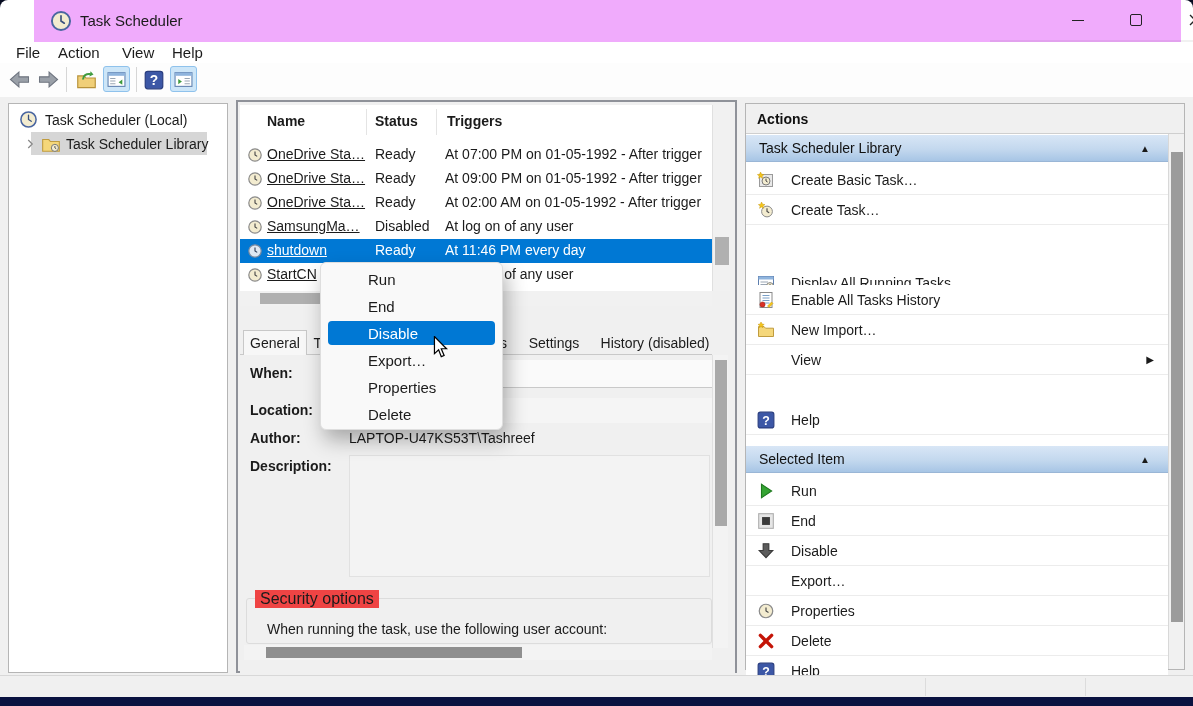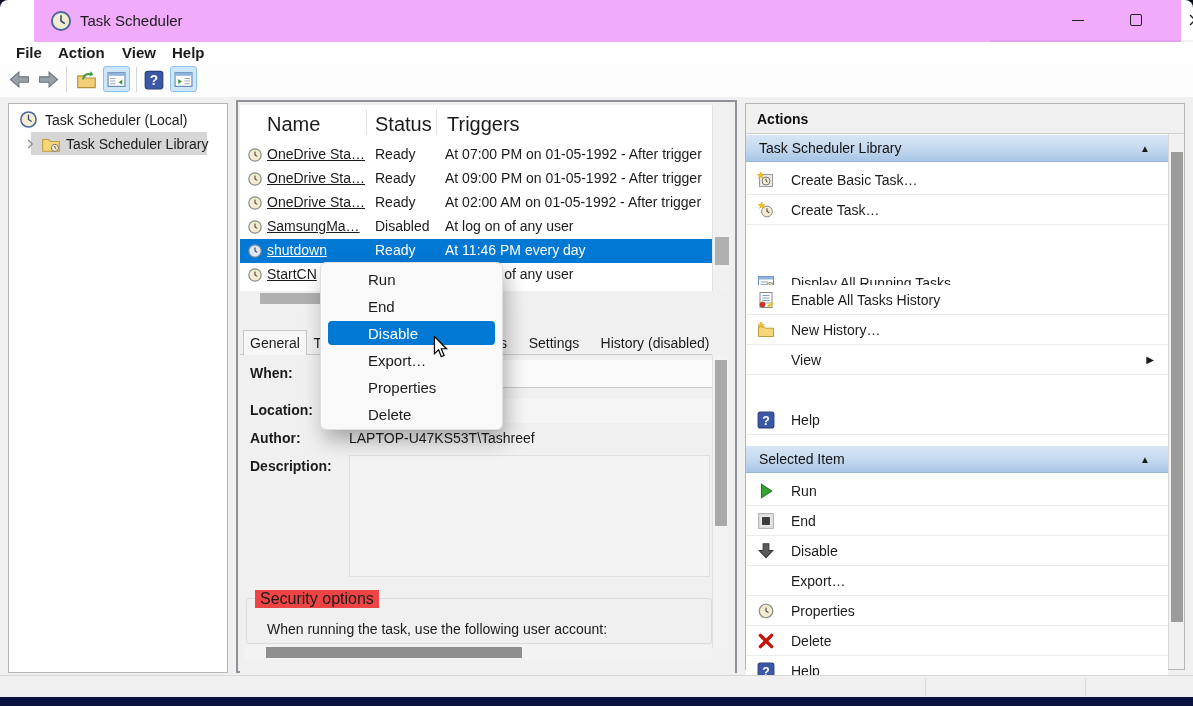--- a/index.html
+++ b/index.html
@@ -9,37 +9,37 @@
   #win { position:absolute; inset:0; background:#fff; border-radius:8px 8px 0 0; overflow:hidden; }
   
   #titlebar { left:0; top:0; width:1147px; height:42px; background:#f0abfc;margin-left:34px; }
   #title-text { left:46px; top:12px; font-size:15px; color:#1b1b1b; }
   .ctl { top:0; width:46px; height:40px; display:flex; align-items:center; justify-content:center; }
   #btn-min { left:1021px; } #btn-max { left:1079px; } #btn-close { left:1138px; }
   #min-glyph { width:12px; height:0; border-top:1.4px solid #222; }
   #max-glyph { width:12px; height:12px; border:1.4px solid #222; border-radius:2px; }
   #tb-shadow { left:990px; top:40px; width:203px; height:17px; background:rgba(0,0,0,0.055); }
   
-  #menubar { left:0; top:42px; width:1193px; height:21px; background:#fff;font-weight:bold; }
+  #menubar { left:0; top:42px; width:1193px; height:21px; background:#fff; }
   .menu-item { position:absolute; top:2px; font-size:15px; color:#1b1b1b; }
   
   #toolbar { left:0; top:63px; width:1193px; height:34px; background:#fdfdfd; }
   .tool-sep { position:absolute; top:4px; width:1px; height:25px; background:#d6d6d6; }
   .tbtn { position:absolute; display:flex; align-items:center; justify-content:center; }
   .tbtn.active { background:#cde6f8; border:1px solid #8fc2ec; border-radius:3px; }
   
   #content { left:0; top:97px; width:1193px; height:578px; background:#f0f0f0; }
   
   #tree { left:8px; top:6px; width:220px; height:570px; background:#fff; border:1px solid #b5b5b5; }
   .tree-row { position:absolute; height:23px; display:flex; align-items:center; font-size:14px; color:#1b1b1b; }
   #tree-sel { left:22px; top:28px; width:176px; height:23px; background:#d6d6d6; }
   
   #middle { left:236px; top:3px; width:501px; height:573px; border:2px solid #8f9299; background:#f0f0f0; }
   #list { left:2px; top:3px; width:472px; height:186px; background:#fff; overflow:hidden; }
-  .lhdr { position:absolute; top:8px; font-size:20px; color:#1b1b1b; }
+  .lhdr { position:absolute; top:8px; font-size:14px; color:#1b1b1b;font-weight:bold; }
   .hdr-div { position:absolute; top:4px; width:1px; height:26px; background:#e4e4e4; }
   .lrow { position:absolute; left:0; width:472px; height:24px; font-size:14px; color:#1b1b1b; }
   .lrow .c-icon { position:absolute; left:7px; top:4px; }
   .lrow .c-name { position:absolute; left:27px; top:3px; white-space:nowrap;text-decoration:underline; }
   .lrow .c-status { position:absolute; left:135px; top:3px; white-space:nowrap; }
   .lrow .c-trig { position:absolute; left:205px; top:3px; white-space:nowrap; }
   .lrow.selected { background:#0078d4; color:#fff; }
   #list-vsb { left:474px; top:3px; width:18px; height:186px; background:#f1f1f1; border-left:1px solid #e0e0e0; }
   #list-vsb-thumb { left:2px; top:132px; width:14px; height:28px; background:#b0b0b0; }
   #list-hsb { left:2px; top:189px; width:472px; height:15px; background:#f1f1f1; }
@@ -339,21 +339,21 @@
           <circle cx="5.5" cy="13.5" r="2.6" fill="#d93025" stroke="#9a1d14" stroke-width="0.5"></circle>
           <path d="M12 16.5 L16 12.5 L14.5 11 L10.5 15 Z" fill="#f5c518" stroke="#c89a10" stroke-width="0.5"></path>
         </svg>
         <span class="act-label">Enable All Tasks History</span>
       </div>
       <div class="act-item" style="top:211px">
         <svg class="act-icon" width="18" height="18" viewBox="0 0 18 18">
           <path d="M1.5 5.5 H7 L8.5 7.2 H16.5 V15.5 H1.5 Z" fill="#f5d77a" stroke="#c09c3f"></path>
           <path d="M4 1 L5 3 L7.2 3.4 L5.4 4.7 L6 6.8 L4 5.6 L2.2 6.8 L2.7 4.7 L1 3.4 L3.1 3 Z" fill="#f5c518" stroke="#c89a10" stroke-width="0.5"></path>
         </svg>
-        <span class="act-label">New History…</span>
+        <span class="act-label">New Import…</span>
       </div>
       <div class="act-item" style="top:241px">
         <span class="act-label">View</span>
         <span class="act-sub">▶</span>
       </div>
       <div class="act-item" style="top:301px">
         <svg class="act-icon" width="17" height="17" viewBox="0 0 16 16">
           <rect x="1" y="1" width="14" height="14" rx="2" fill="#3c57a6" stroke="#2b3f80"></rect>
           <text x="8" y="12" text-anchor="middle" font-size="11" font-family="sans-serif" font-weight="bold" fill="#fff">?</text>
         </svg>

